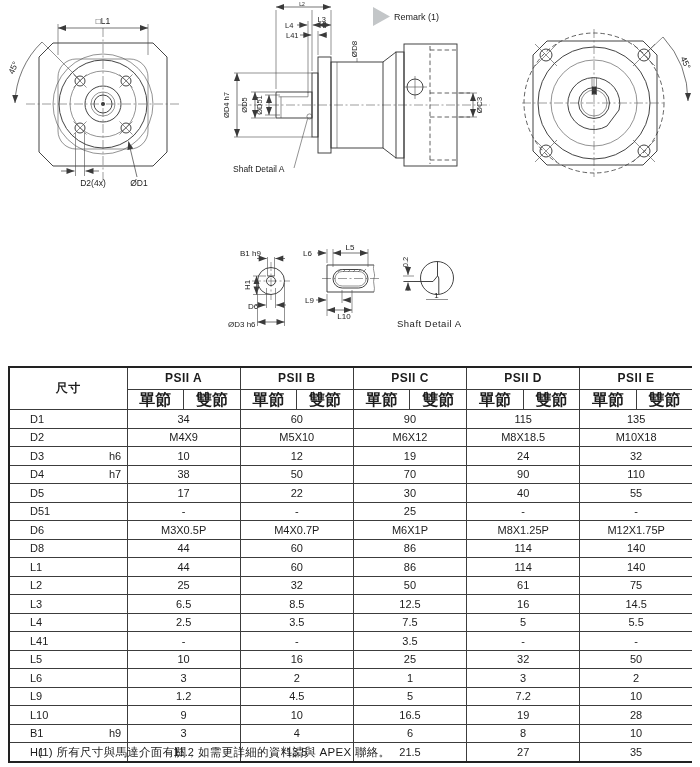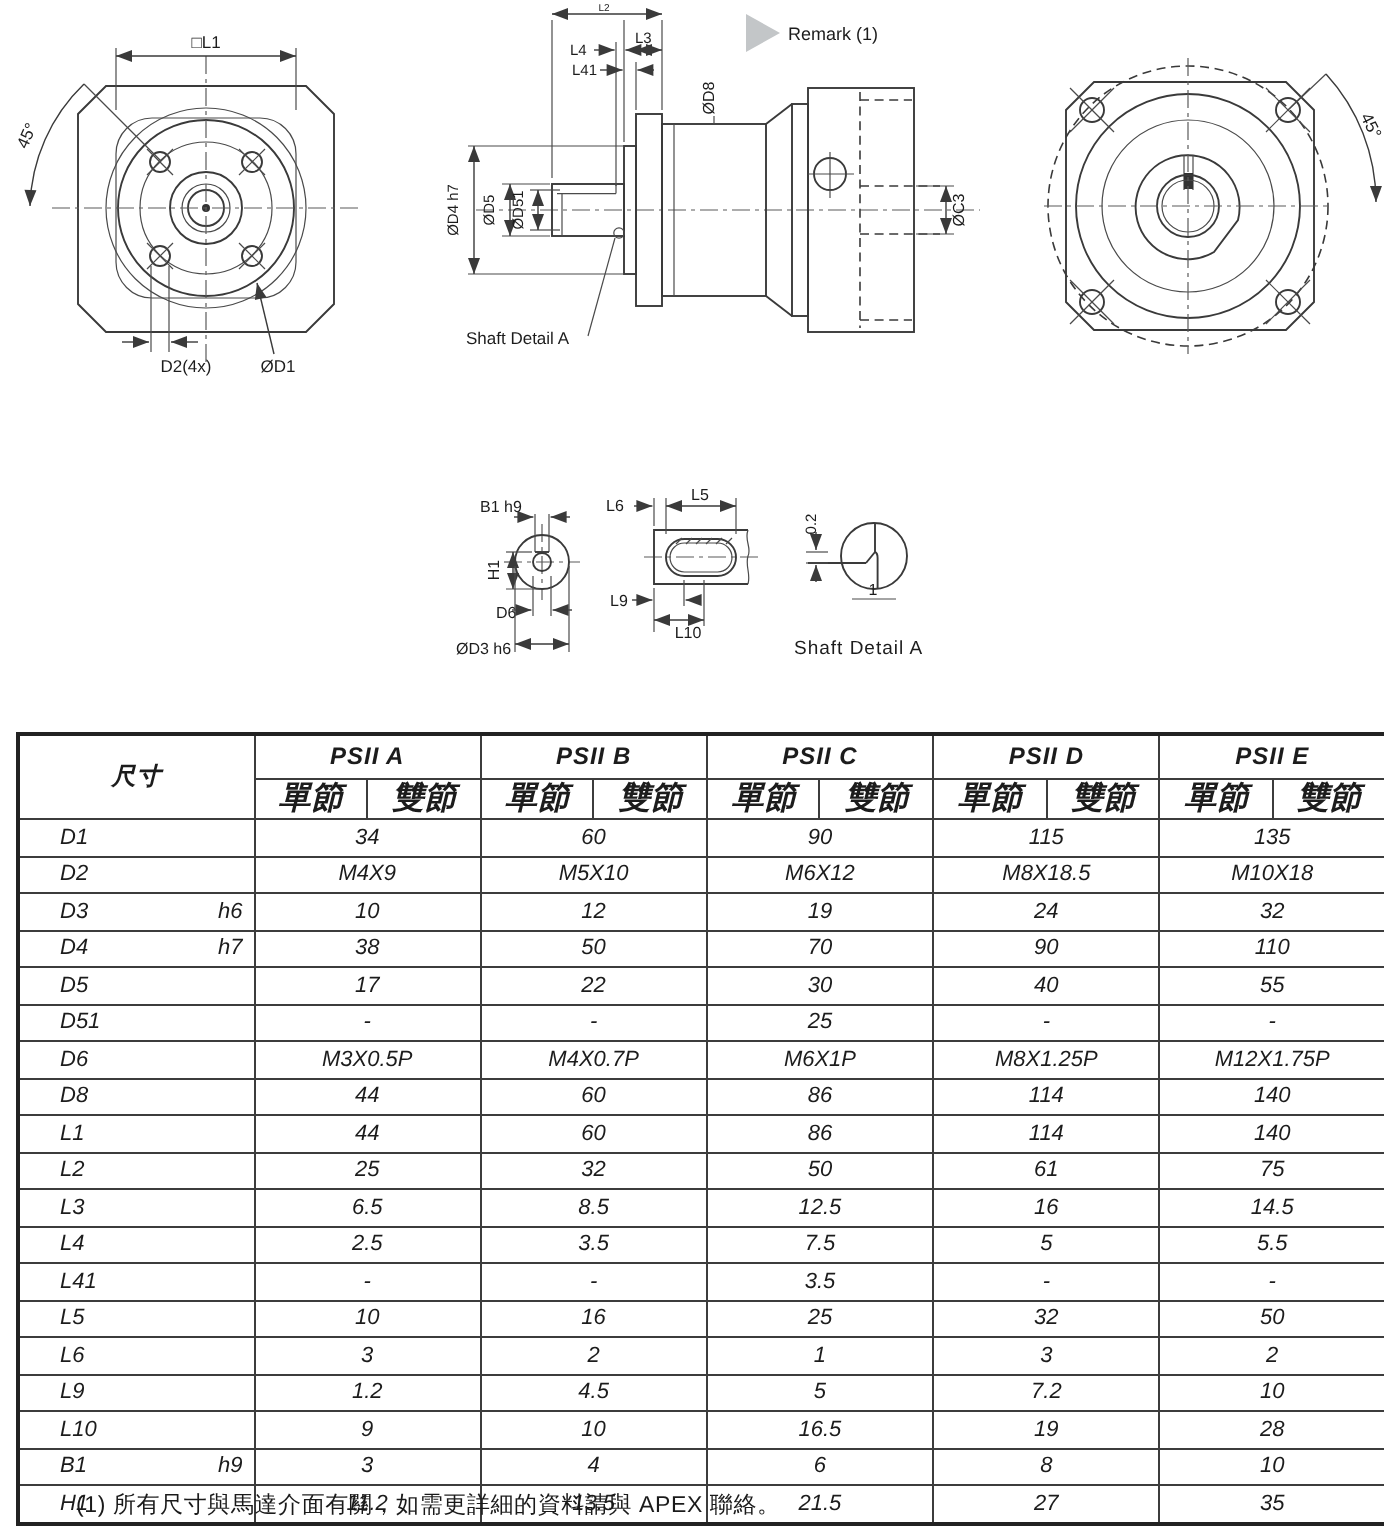--- a/index.html
+++ b/index.html
@@ -5,21 +5,21 @@
   html,body{margin:0;padding:0;background:#fff;}
   .page{position:relative;width:692px;height:767px;background:#ffffff;overflow:hidden;
         font-family:"Liberation Sans",sans-serif;color:#1c1c1c;}
   svg{position:absolute;left:0;top:0;}
   svg text{font-family:"Liberation Sans",sans-serif;fill:#1c1c1c;}
   .s{stroke:#3a3a3a;stroke-width:.95;fill:none;}
   .t{stroke:#4a4a4a;stroke-width:.6;fill:none;}
   .d{stroke:#3a3a3a;stroke-width:.7;fill:none;}
   .cl{stroke:#5a5a5a;stroke-width:.6;fill:none;stroke-dasharray:9 2.5 2 2.5;}
   .dash{stroke:#3a3a3a;stroke-width:.8;fill:none;stroke-dasharray:4.5 2.8;}
-  .tablewrap{position:absolute;left:8px;top:366px;width:684px;font-style:italic;}
+  .tablewrap{position:absolute;left:8px;top:366px;width:684px;}
   table{border-collapse:collapse;table-layout:fixed;width:684px;border:2px solid #222;}
   th,td{border:1px solid #3c3c3c;padding:0;text-align:center;vertical-align:middle;
         font-size:11px;line-height:1.1;}
   th{font-weight:bold;}
   .h1 th{height:21px;font-size:12px;letter-spacing:.5px;}
   .h2 th{height:19px;font-size:16px;}
   .corner{font-size:13.5px;letter-spacing:3px;}
   tbody td{height:17.5px;}
   td.rowlabel{text-align:right;position:relative;}
   td.rowlabel .rl{position:absolute;left:20px;top:50%;transform:translateY(-50%);}

